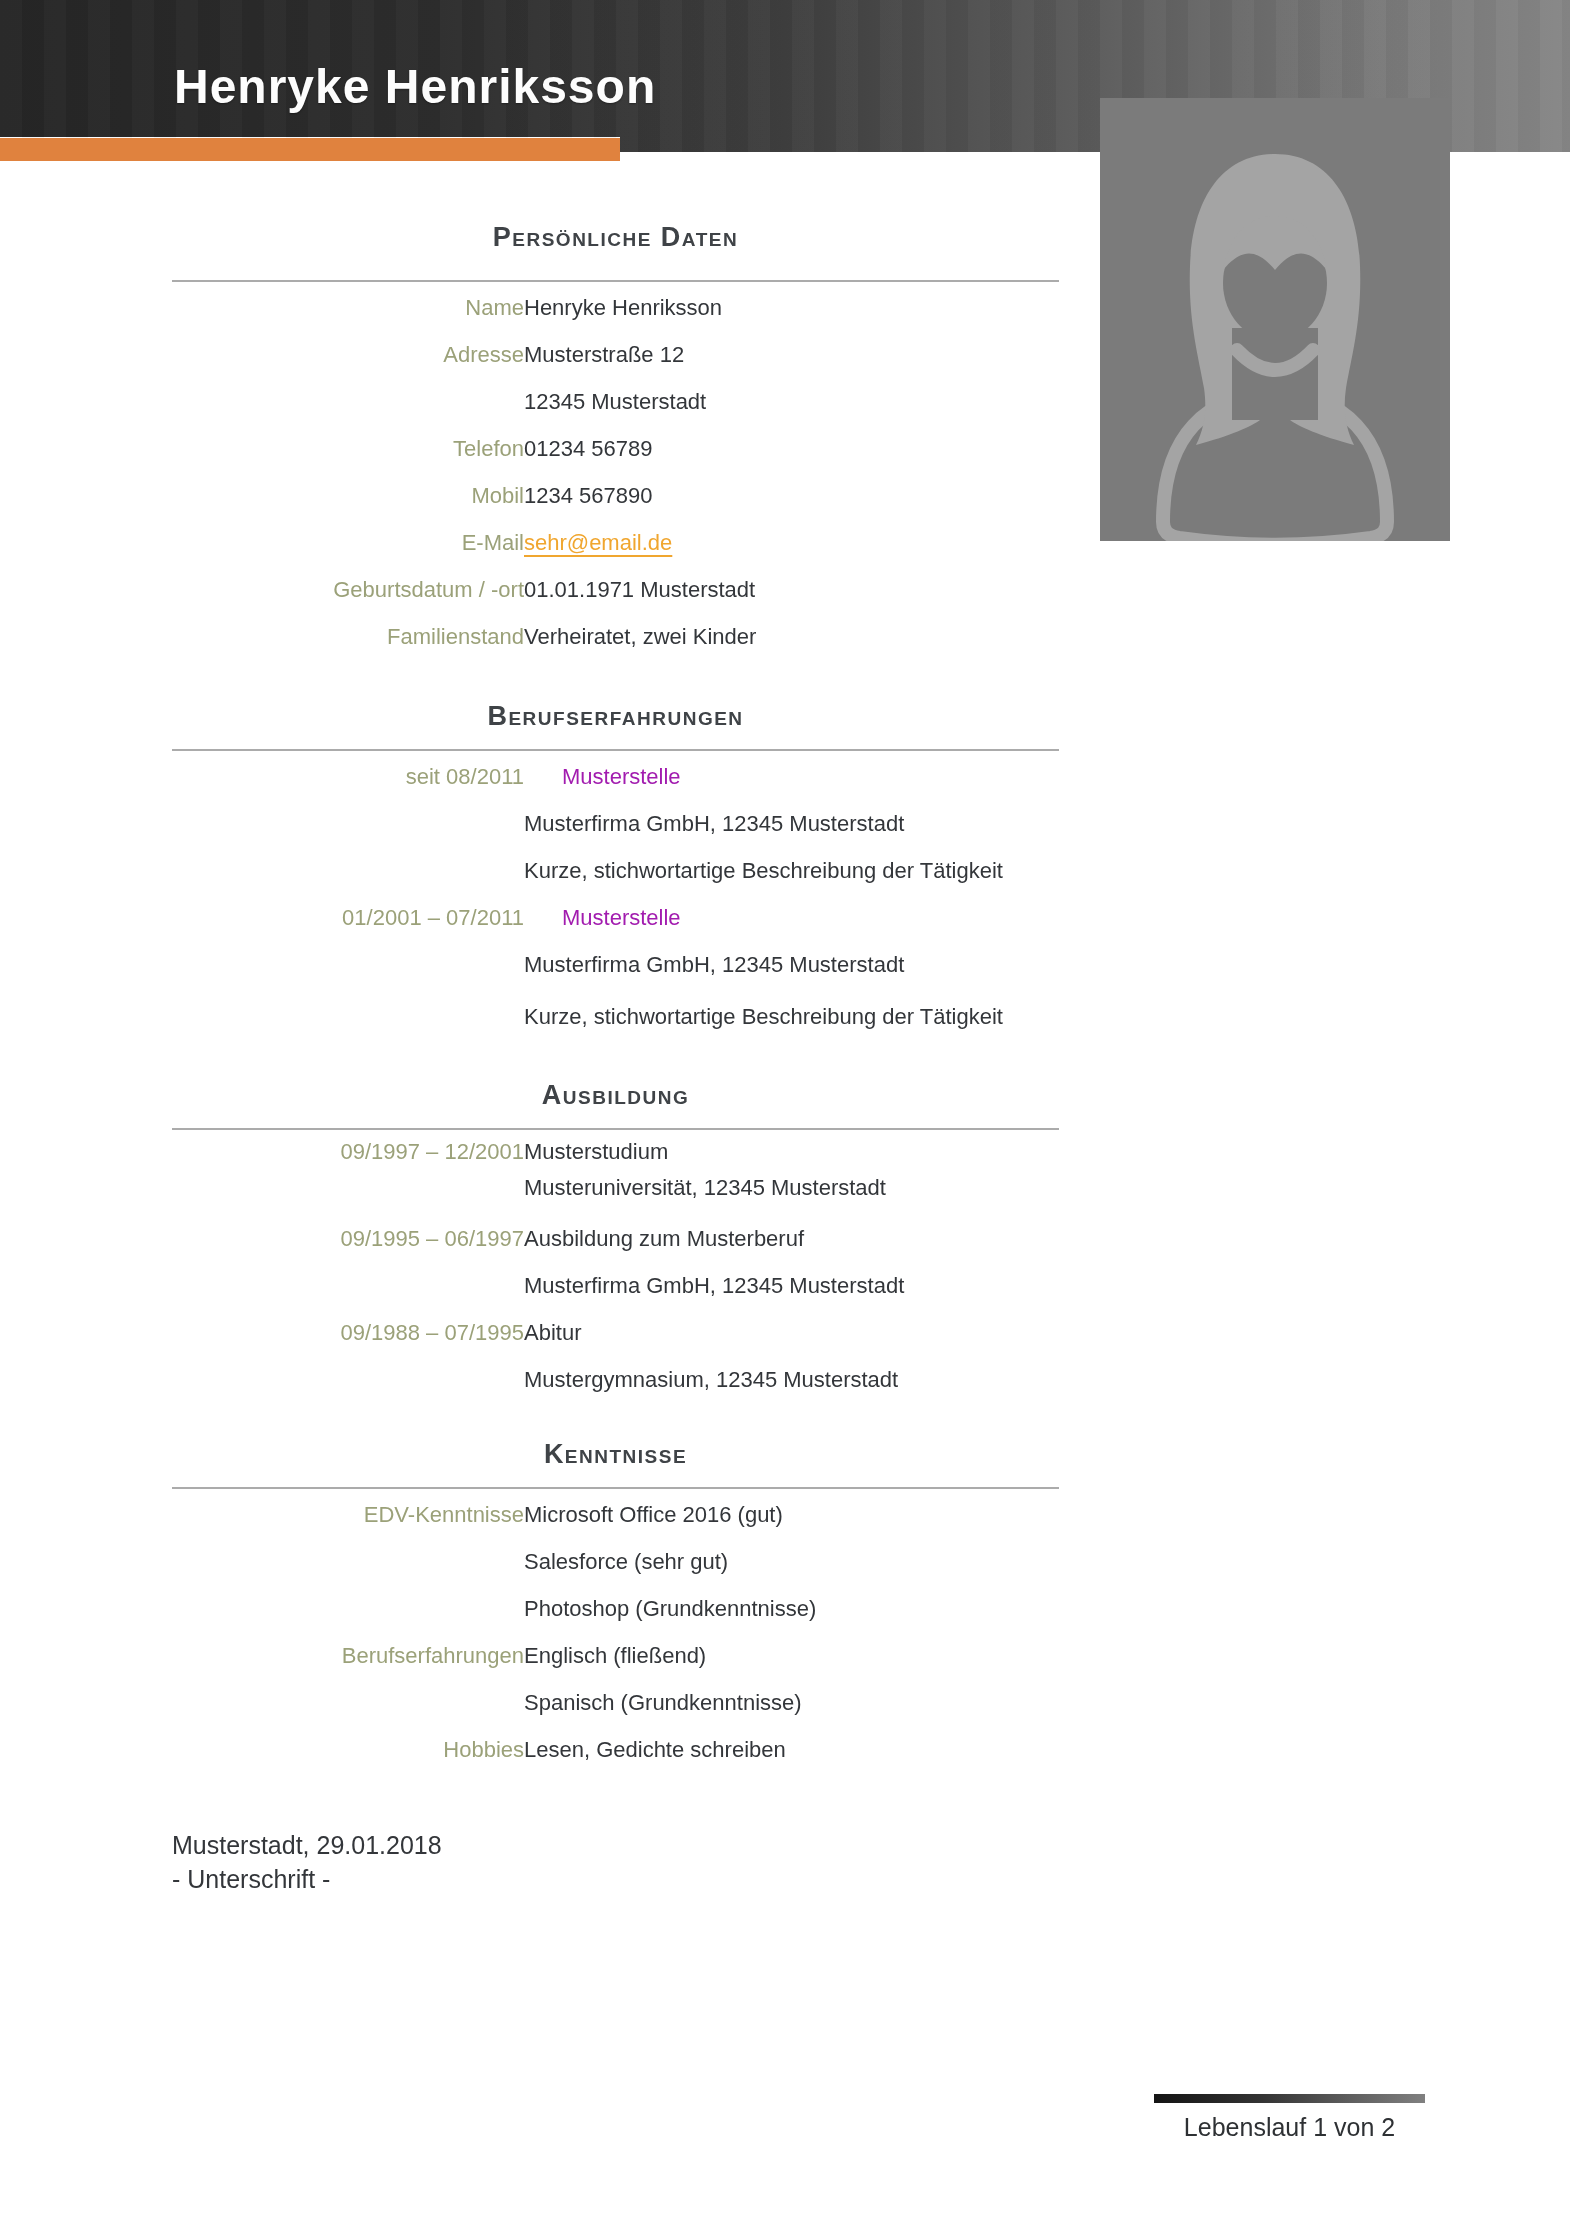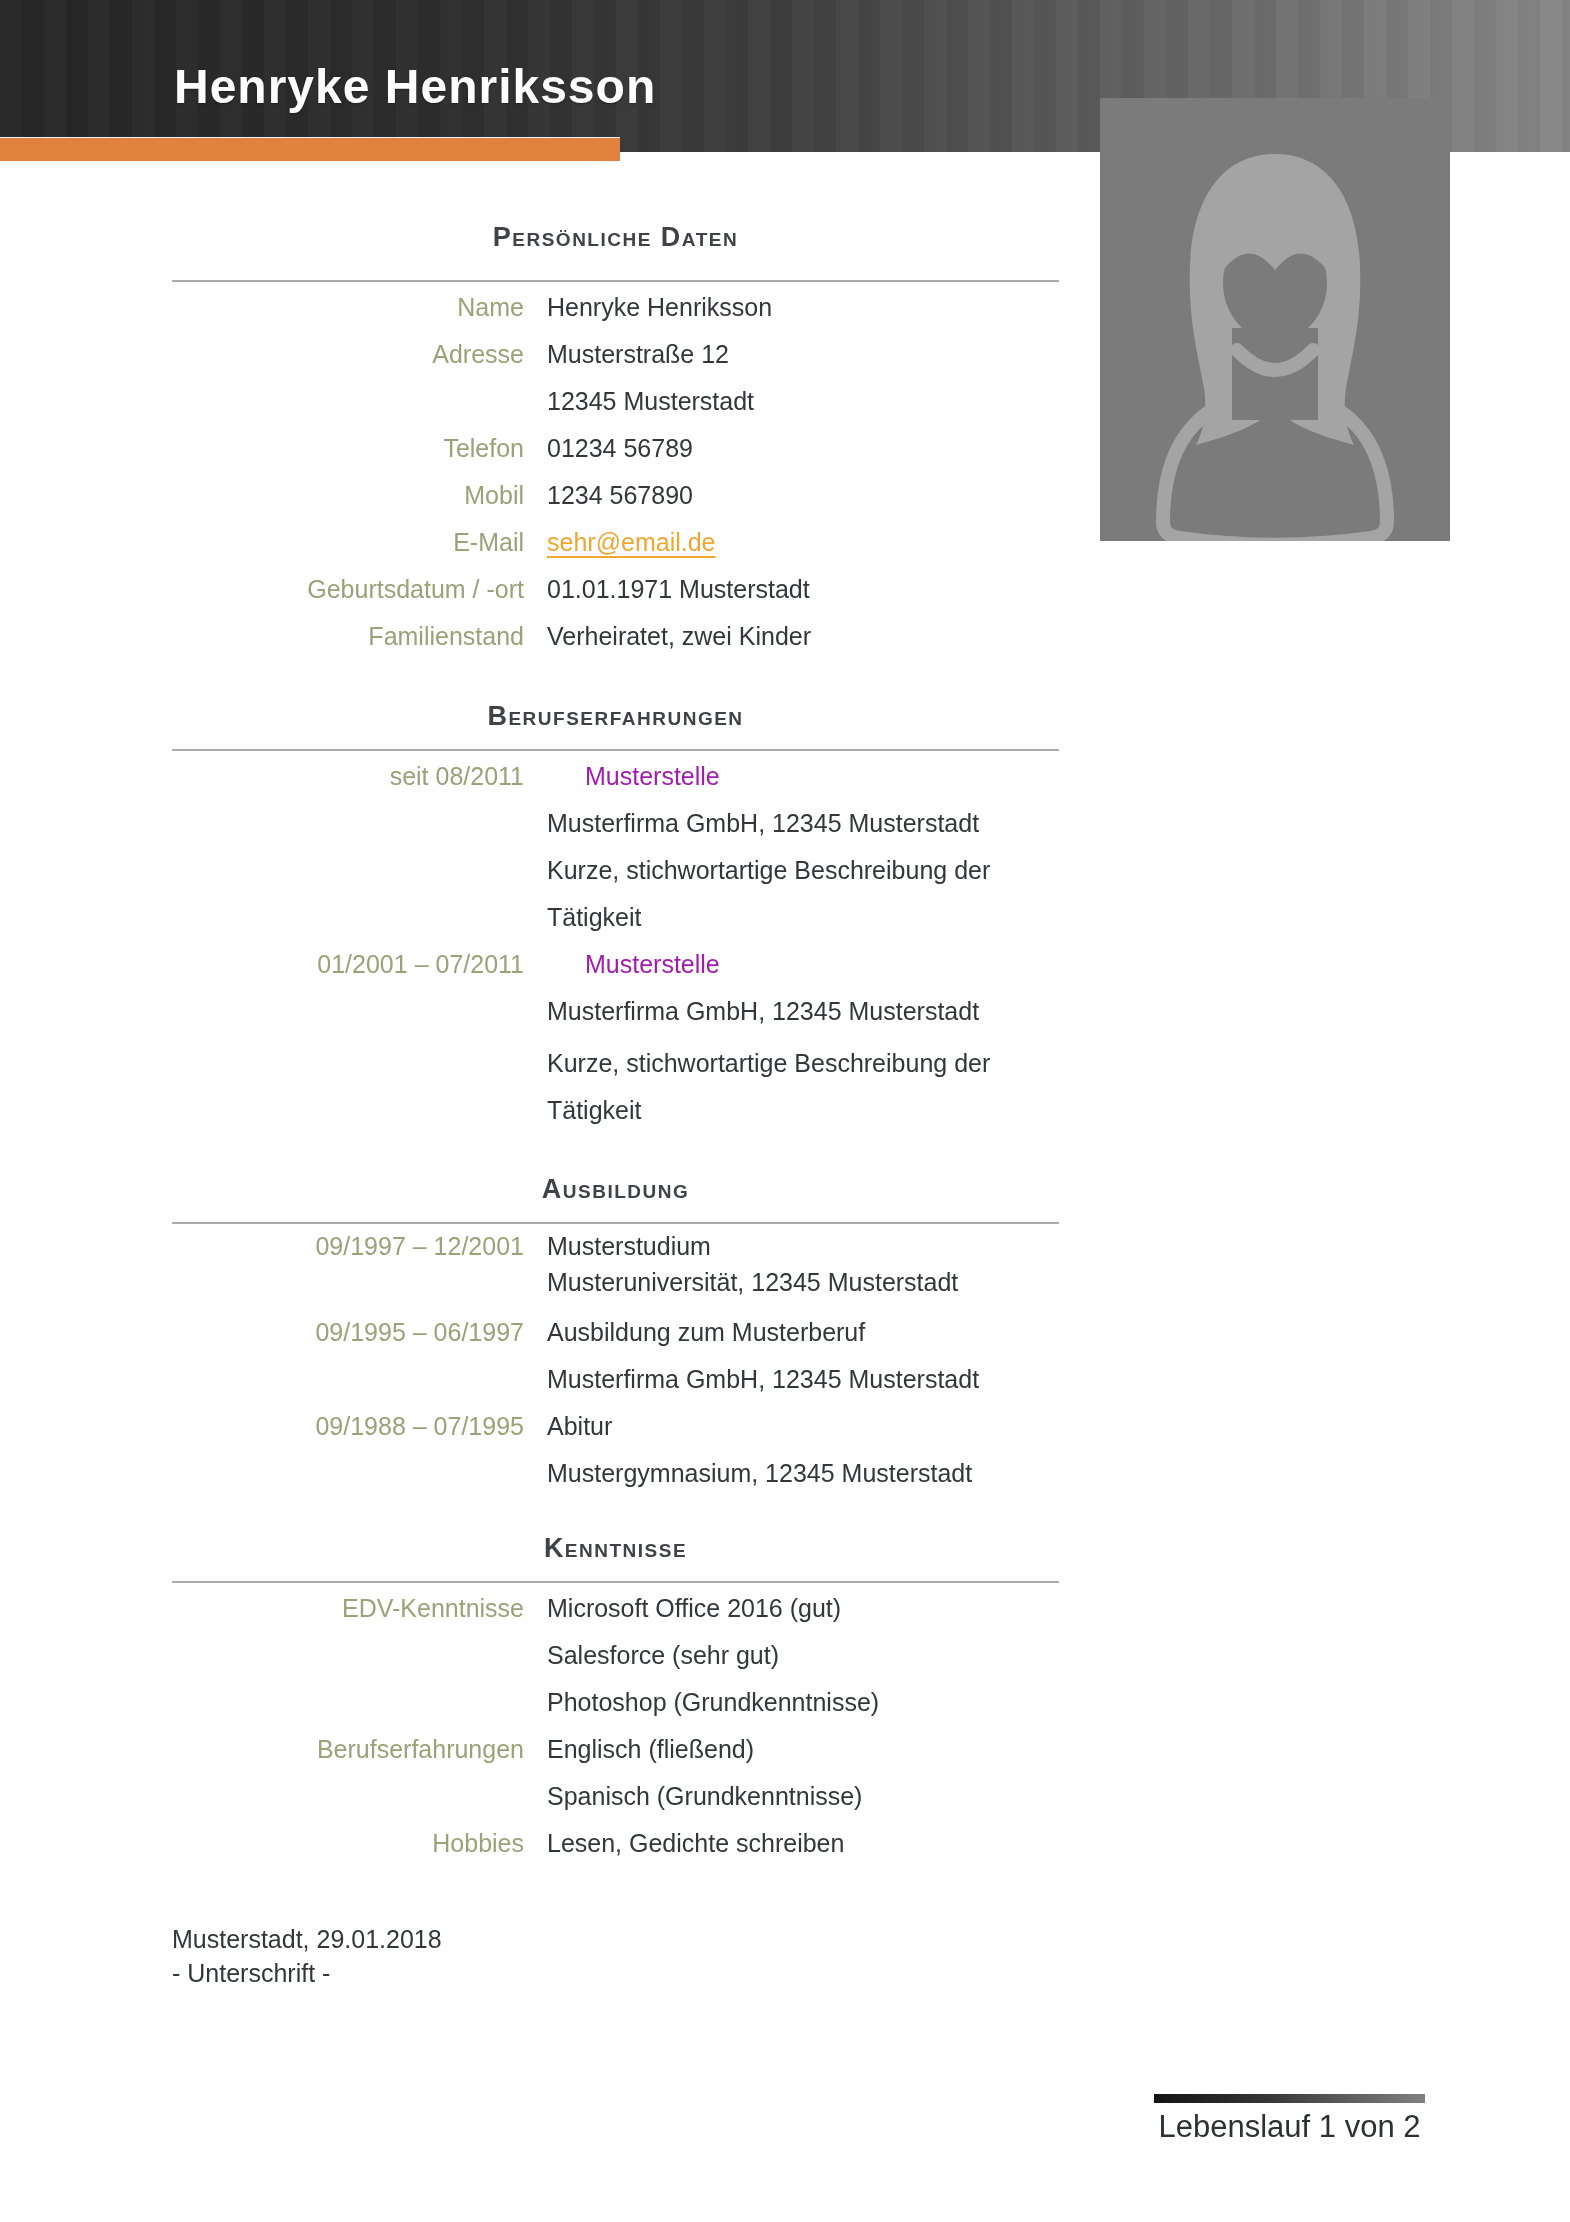--- a/index.html
+++ b/index.html
@@ -33,38 +33,38 @@
     font-variant:small-caps;letter-spacing:1.5px;color:#3f4347;
   }
   .rule{border:none;border-top:2px solid #ababab;margin:18px 0 0 0;height:0;}
   .sec-personal h2{margin-top:70px;}
   .sec-personal .rule{margin-top:28px;}
   .rows{margin-top:2px;}
   .sec-education .rows{margin-top:0;}
   .sec-experience h2{margin-top:41px;}
   .sec-education h2{margin-top:40px;}
   .sec-skills h2{margin-top:36px;}
-  .row{display:grid;grid-template-columns:352px 1fr;column-gap:23px;font-size:25px;line-height:47px;}
+  .row{display:grid;grid-template-columns:352px 1fr;font-size:22px;line-height:47px;}
   .row.tight{line-height:36px;padding-top:4px;}
   .row.gap{margin-top:5px;}
   .row.gap9{margin-top:9px;}
   .lbl{text-align:right;color:#9ba179;}
   .val{color:#33363a;}
   .val.bold{font-weight:normal;color:#a21caf;margin-left:38px;}
   .email-link{color:#f0a62f;text-decoration:underline;text-underline-offset:5px;cursor:pointer;}
   
   .signature{margin-top:55px;font-size:25px;line-height:34px;color:#33363a;}
   
   .footer-bar{
     position:absolute;left:1154px;top:2094px;width:271px;height:9px;
     background:linear-gradient(90deg,#141414 0%,#343434 40%,#5e5e5e 72%,#808080 100%);
   }
   .footer-label{
     position:absolute;left:1134px;top:2112px;width:311px;text-align:center;
-    font-size:31px;line-height:30px;color:#2e3134;
+    font-size:25px;line-height:30px;color:#2e3134;
   }
 </style>
 </head>
 <body>
 
 <div class="page">
 
   <header class="header">
     <div class="header-mask"></div>
     <div class="accent-bar"></div>

